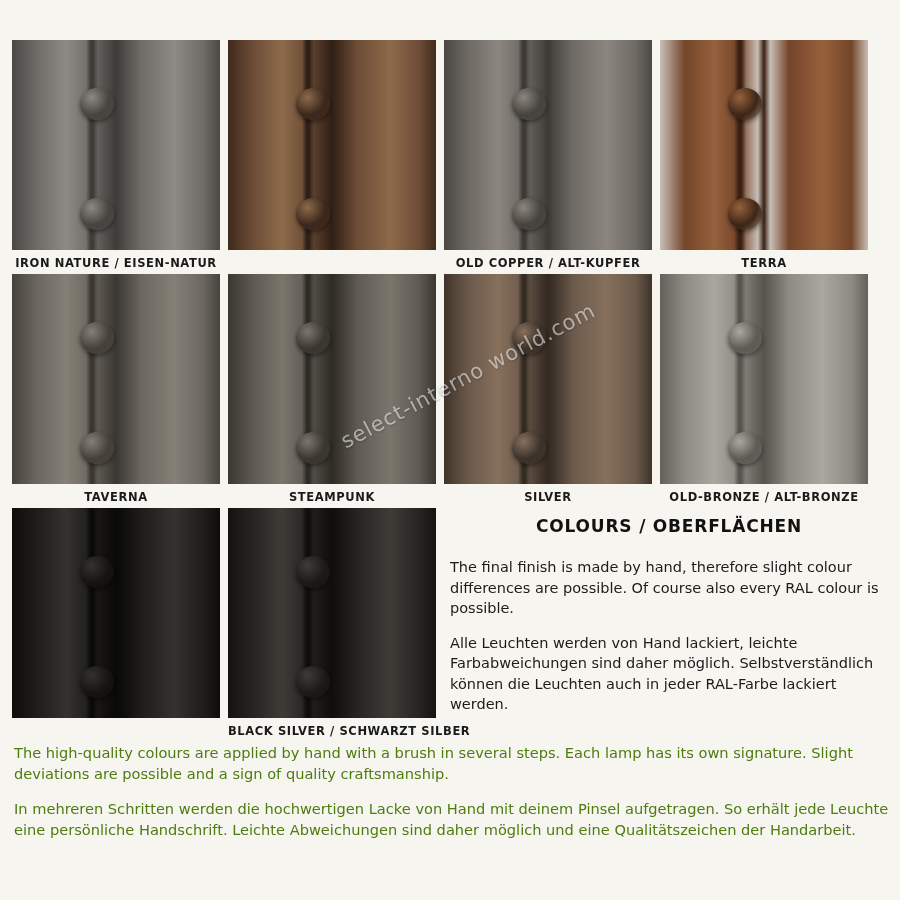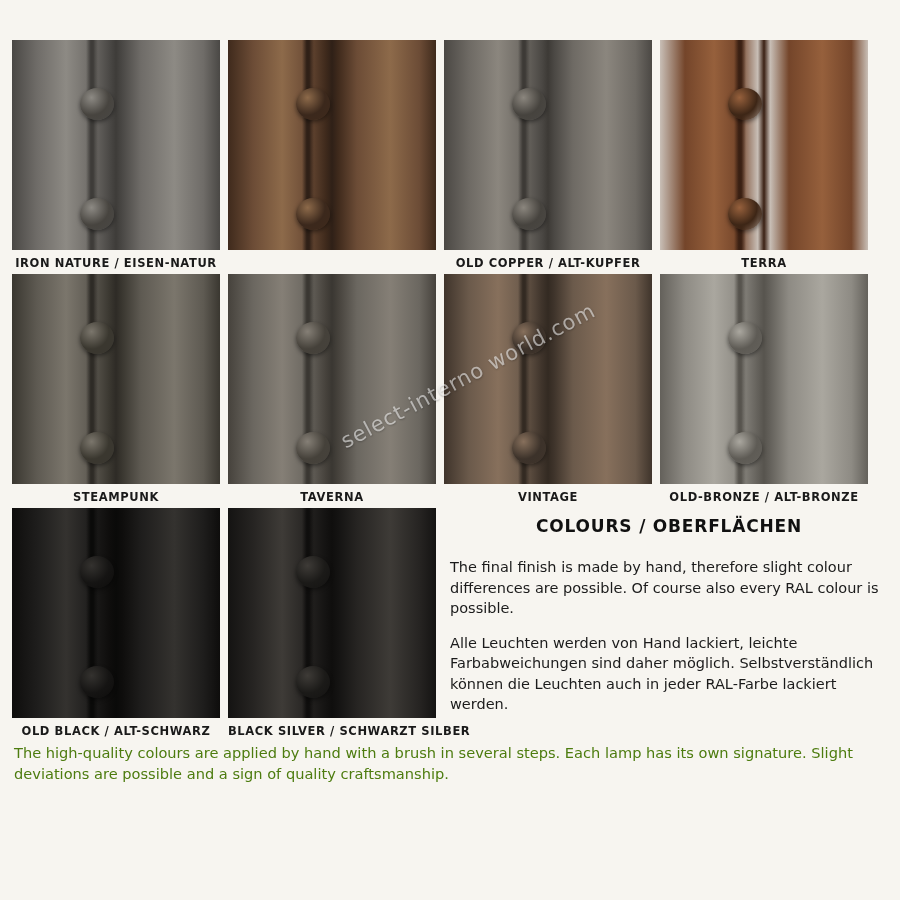--- a/index.html
+++ b/index.html
@@ -162,61 +162,60 @@
           <div class="seam" style="background: linear-gradient(90deg, rgba(0, 0, 0, 0) 0%, rgb(58, 32, 19) 40%, rgb(58, 32, 19) 60%, rgba(0, 0, 0, 0) 100%);"></div>
           <div class="rivet r1" style="background: radial-gradient(circle at 34% 30%, rgb(150, 96, 60) 0%, rgb(61, 38, 22) 55%, rgba(71, 40, 22, 0.267) 100%); box-shadow: rgba(0, 0, 0, 0.45) 0px 2px 4px;"></div>
           <div class="rivet r2" style="background: radial-gradient(circle at 34% 30%, rgb(150, 96, 60) 0%, rgb(61, 38, 22) 55%, rgba(71, 40, 22, 0.267) 100%); box-shadow: rgba(0, 0, 0, 0.45) 0px 2px 4px;"></div>
         </div>
         <div class="caption">TERRA</div>
       </div>
     </div>
 
     <div class="row">
       <div class="cell">
+        <div class="swatch" id="sw-4" style="background: linear-gradient(90deg, rgb(70, 66, 60) 0%, rgb(107, 103, 96) 12%, rgb(133, 127, 118) 26%, rgb(107, 103, 96) 38%, rgb(70, 66, 60) 47%, rgb(58, 55, 50) 50%, rgb(70, 66, 60) 53%, rgb(107, 103, 96) 62%, rgb(133, 127, 118) 78%, rgb(107, 103, 96) 92%, rgb(70, 66, 60) 100%);">
+          <div class="seam" style="background: linear-gradient(90deg, rgba(0, 0, 0, 0) 0%, rgb(58, 55, 50) 40%, rgb(58, 55, 50) 60%, rgba(0, 0, 0, 0) 100%);"></div>
+          <div class="rivet r1" style="background: radial-gradient(circle at 34% 30%, rgb(133, 127, 118) 0%, rgb(69, 65, 58) 55%, rgb(70, 66, 60) 100%); box-shadow: rgba(0, 0, 0, 0.45) 0px 2px 4px;"></div>
+          <div class="rivet r2" style="background: radial-gradient(circle at 34% 30%, rgb(133, 127, 118) 0%, rgb(69, 65, 58) 55%, rgb(70, 66, 60) 100%); box-shadow: rgba(0, 0, 0, 0.45) 0px 2px 4px;"></div>
+        </div>
+        <div class="caption">TAVERNA</div>
+      </div>
+      <div class="cell">
         <div class="swatch" id="sw-5" style="background: linear-gradient(90deg, rgb(58, 55, 48) 0%, rgb(94, 90, 82) 12%, rgb(123, 118, 108) 26%, rgb(94, 90, 82) 38%, rgb(58, 55, 48) 47%, rgb(46, 43, 38) 50%, rgb(58, 55, 48) 53%, rgb(94, 90, 82) 62%, rgb(123, 118, 108) 78%, rgb(94, 90, 82) 92%, rgb(58, 55, 48) 100%);">
           <div class="seam" style="background: linear-gradient(90deg, rgba(0, 0, 0, 0) 0%, rgb(46, 43, 38) 40%, rgb(46, 43, 38) 60%, rgba(0, 0, 0, 0) 100%);"></div>
           <div class="rivet r1" style="background: radial-gradient(circle at 34% 30%, rgb(123, 118, 108) 0%, rgb(58, 55, 47) 55%, rgb(58, 55, 48) 100%); box-shadow: rgba(0, 0, 0, 0.45) 0px 2px 4px;"></div>
           <div class="rivet r2" style="background: radial-gradient(circle at 34% 30%, rgb(123, 118, 108) 0%, rgb(58, 55, 47) 55%, rgb(58, 55, 48) 100%); box-shadow: rgba(0, 0, 0, 0.45) 0px 2px 4px;"></div>
         </div>
         <div class="caption">STEAMPUNK</div>
       </div>
       <div class="cell">
-        <div class="swatch" id="sw-4" style="background: linear-gradient(90deg, rgb(70, 66, 60) 0%, rgb(107, 103, 96) 12%, rgb(133, 127, 118) 26%, rgb(107, 103, 96) 38%, rgb(70, 66, 60) 47%, rgb(58, 55, 50) 50%, rgb(70, 66, 60) 53%, rgb(107, 103, 96) 62%, rgb(133, 127, 118) 78%, rgb(107, 103, 96) 92%, rgb(70, 66, 60) 100%);">
-          <div class="seam" style="background: linear-gradient(90deg, rgba(0, 0, 0, 0) 0%, rgb(58, 55, 50) 40%, rgb(58, 55, 50) 60%, rgba(0, 0, 0, 0) 100%);"></div>
-          <div class="rivet r1" style="background: radial-gradient(circle at 34% 30%, rgb(133, 127, 118) 0%, rgb(69, 65, 58) 55%, rgb(70, 66, 60) 100%); box-shadow: rgba(0, 0, 0, 0.45) 0px 2px 4px;"></div>
-          <div class="rivet r2" style="background: radial-gradient(circle at 34% 30%, rgb(133, 127, 118) 0%, rgb(69, 65, 58) 55%, rgb(70, 66, 60) 100%); box-shadow: rgba(0, 0, 0, 0.45) 0px 2px 4px;"></div>
-        </div>
-        <div class="caption">TAVERNA</div>
-      </div>
-      <div class="cell">
         <div class="swatch" id="sw-6" style="background: linear-gradient(90deg, rgb(63, 52, 43) 0%, rgb(107, 90, 75) 12%, rgb(135, 112, 92) 26%, rgb(107, 90, 75) 38%, rgb(63, 52, 43) 47%, rgb(51, 42, 34) 50%, rgb(63, 52, 43) 53%, rgb(107, 90, 75) 62%, rgb(135, 112, 92) 78%, rgb(107, 90, 75) 92%, rgb(63, 52, 43) 100%);">
           <div class="seam" style="background: linear-gradient(90deg, rgba(0, 0, 0, 0) 0%, rgb(51, 42, 34) 40%, rgb(51, 42, 34) 60%, rgba(0, 0, 0, 0) 100%);"></div>
           <div class="rivet r1" style="background: radial-gradient(circle at 34% 30%, rgb(135, 112, 92) 0%, rgb(60, 50, 42) 55%, rgb(63, 52, 43) 100%); box-shadow: rgba(0, 0, 0, 0.45) 0px 2px 4px;"></div>
           <div class="rivet r2" style="background: radial-gradient(circle at 34% 30%, rgb(135, 112, 92) 0%, rgb(60, 50, 42) 55%, rgb(63, 52, 43) 100%); box-shadow: rgba(0, 0, 0, 0.45) 0px 2px 4px;"></div>
         </div>
-        <div class="caption">VINTAGE</div>
+        <div class="caption">SILVER</div>
       </div>
       <div class="cell">
         <div class="swatch" id="sw-7" style="background: linear-gradient(90deg, rgb(100, 97, 91) 0%, rgb(142, 139, 132) 12%, rgb(170, 167, 159) 26%, rgb(142, 139, 132) 38%, rgb(100, 97, 91) 47%, rgb(87, 84, 78) 50%, rgb(100, 97, 91) 53%, rgb(142, 139, 132) 62%, rgb(170, 167, 159) 78%, rgb(142, 139, 132) 92%, rgb(100, 97, 91) 100%);">
           <div class="seam" style="background: linear-gradient(90deg, rgba(0, 0, 0, 0) 0%, rgb(87, 84, 78) 40%, rgb(87, 84, 78) 60%, rgba(0, 0, 0, 0) 100%);"></div>
           <div class="rivet r1" style="background: radial-gradient(circle at 34% 30%, rgb(170, 167, 159) 0%, rgb(94, 91, 85) 55%, rgb(100, 97, 91) 100%); box-shadow: rgba(0, 0, 0, 0.45) 0px 2px 4px;"></div>
           <div class="rivet r2" style="background: radial-gradient(circle at 34% 30%, rgb(170, 167, 159) 0%, rgb(94, 91, 85) 55%, rgb(100, 97, 91) 100%); box-shadow: rgba(0, 0, 0, 0.45) 0px 2px 4px;"></div>
         </div>
         <div class="caption">OLD-BRONZE / ALT-BRONZE</div>
       </div>
     </div>
 
     <div class="row">
       <div class="cell">
         <div class="swatch" id="sw-8" style="background: linear-gradient(90deg, rgb(14, 13, 12) 0%, rgb(30, 29, 28) 12%, rgb(52, 50, 47) 26%, rgb(30, 29, 28) 38%, rgb(14, 13, 12) 47%, rgb(10, 10, 9) 50%, rgb(14, 13, 12) 53%, rgb(30, 29, 28) 62%, rgb(52, 50, 47) 78%, rgb(30, 29, 28) 92%, rgb(14, 13, 12) 100%);">
           <div class="seam" style="background: linear-gradient(90deg, rgba(0, 0, 0, 0) 0%, rgb(10, 10, 9) 40%, rgb(10, 10, 9) 60%, rgba(0, 0, 0, 0) 100%);"></div>
           <div class="rivet r1" style="background: radial-gradient(circle at 34% 30%, rgb(52, 50, 47) 0%, rgb(21, 20, 19) 55%, rgb(14, 13, 12) 100%); box-shadow: rgba(0, 0, 0, 0.45) 0px 2px 4px;"></div>
           <div class="rivet r2" style="background: radial-gradient(circle at 34% 30%, rgb(52, 50, 47) 0%, rgb(21, 20, 19) 55%, rgb(14, 13, 12) 100%); box-shadow: rgba(0, 0, 0, 0.45) 0px 2px 4px;"></div>
         </div>
-        <div class="caption">OLD BLACK / ALT-SCHWARZ</div>
       </div>
       <div class="cell">
         <div class="swatch" id="sw-9" style="background: linear-gradient(90deg, rgb(20, 19, 18) 0%, rgb(38, 36, 34) 12%, rgb(62, 59, 55) 26%, rgb(38, 36, 34) 38%, rgb(20, 19, 18) 47%, rgb(15, 14, 13) 50%, rgb(20, 19, 18) 53%, rgb(38, 36, 34) 62%, rgb(62, 59, 55) 78%, rgb(38, 36, 34) 92%, rgb(20, 19, 18) 100%);">
           <div class="seam" style="background: linear-gradient(90deg, rgba(0, 0, 0, 0) 0%, rgb(15, 14, 13) 40%, rgb(15, 14, 13) 60%, rgba(0, 0, 0, 0) 100%);"></div>
           <div class="rivet r1" style="background: radial-gradient(circle at 34% 30%, rgb(62, 59, 55) 0%, rgb(27, 26, 24) 55%, rgb(20, 19, 18) 100%); box-shadow: rgba(0, 0, 0, 0.45) 0px 2px 4px;"></div>
           <div class="rivet r2" style="background: radial-gradient(circle at 34% 30%, rgb(62, 59, 55) 0%, rgb(27, 26, 24) 55%, rgb(20, 19, 18) 100%); box-shadow: rgba(0, 0, 0, 0.45) 0px 2px 4px;"></div>
         </div>
         <div class="caption">BLACK SILVER / SCHWARZT SILBER</div>
       </div>
     </div>
@@ -224,17 +223,18 @@
   </div>
 
   <div class="infoblock">
     <h2 class="info-title">COLOURS / OBERFLÄCHEN</h2>
     <p class="info-p">The final finish is made by hand, therefore slight colour differences are possible. Of course also every RAL colour is possible.</p>
     <p class="info-p">Alle Leuchten werden von Hand lackiert, leichte Farbabweichungen sind daher möglich. Selbstverständlich können die Leuchten auch in jeder RAL-Farbe lackiert werden.</p>
   </div>
 
   <div class="bottom">
     <p>The high-quality colours are applied by hand with a brush in several steps. Each lamp has its own signature. Slight deviations are possible and a sign of quality craftsmanship.</p>
+    <p>In mehreren Schritten werden die hochwertigen Lacke von Hand mit deinem Pinsel aufgetragen. So erhält jede Leuchte eine persönliche Handschrift. Leichte Abweichungen sind daher möglich und eine Qualitätszeichen der Handarbeit.</p>
   </div>
 
   <div class="watermark">select-interno world.com</div>
 
 </div>
 
 </body></html>

